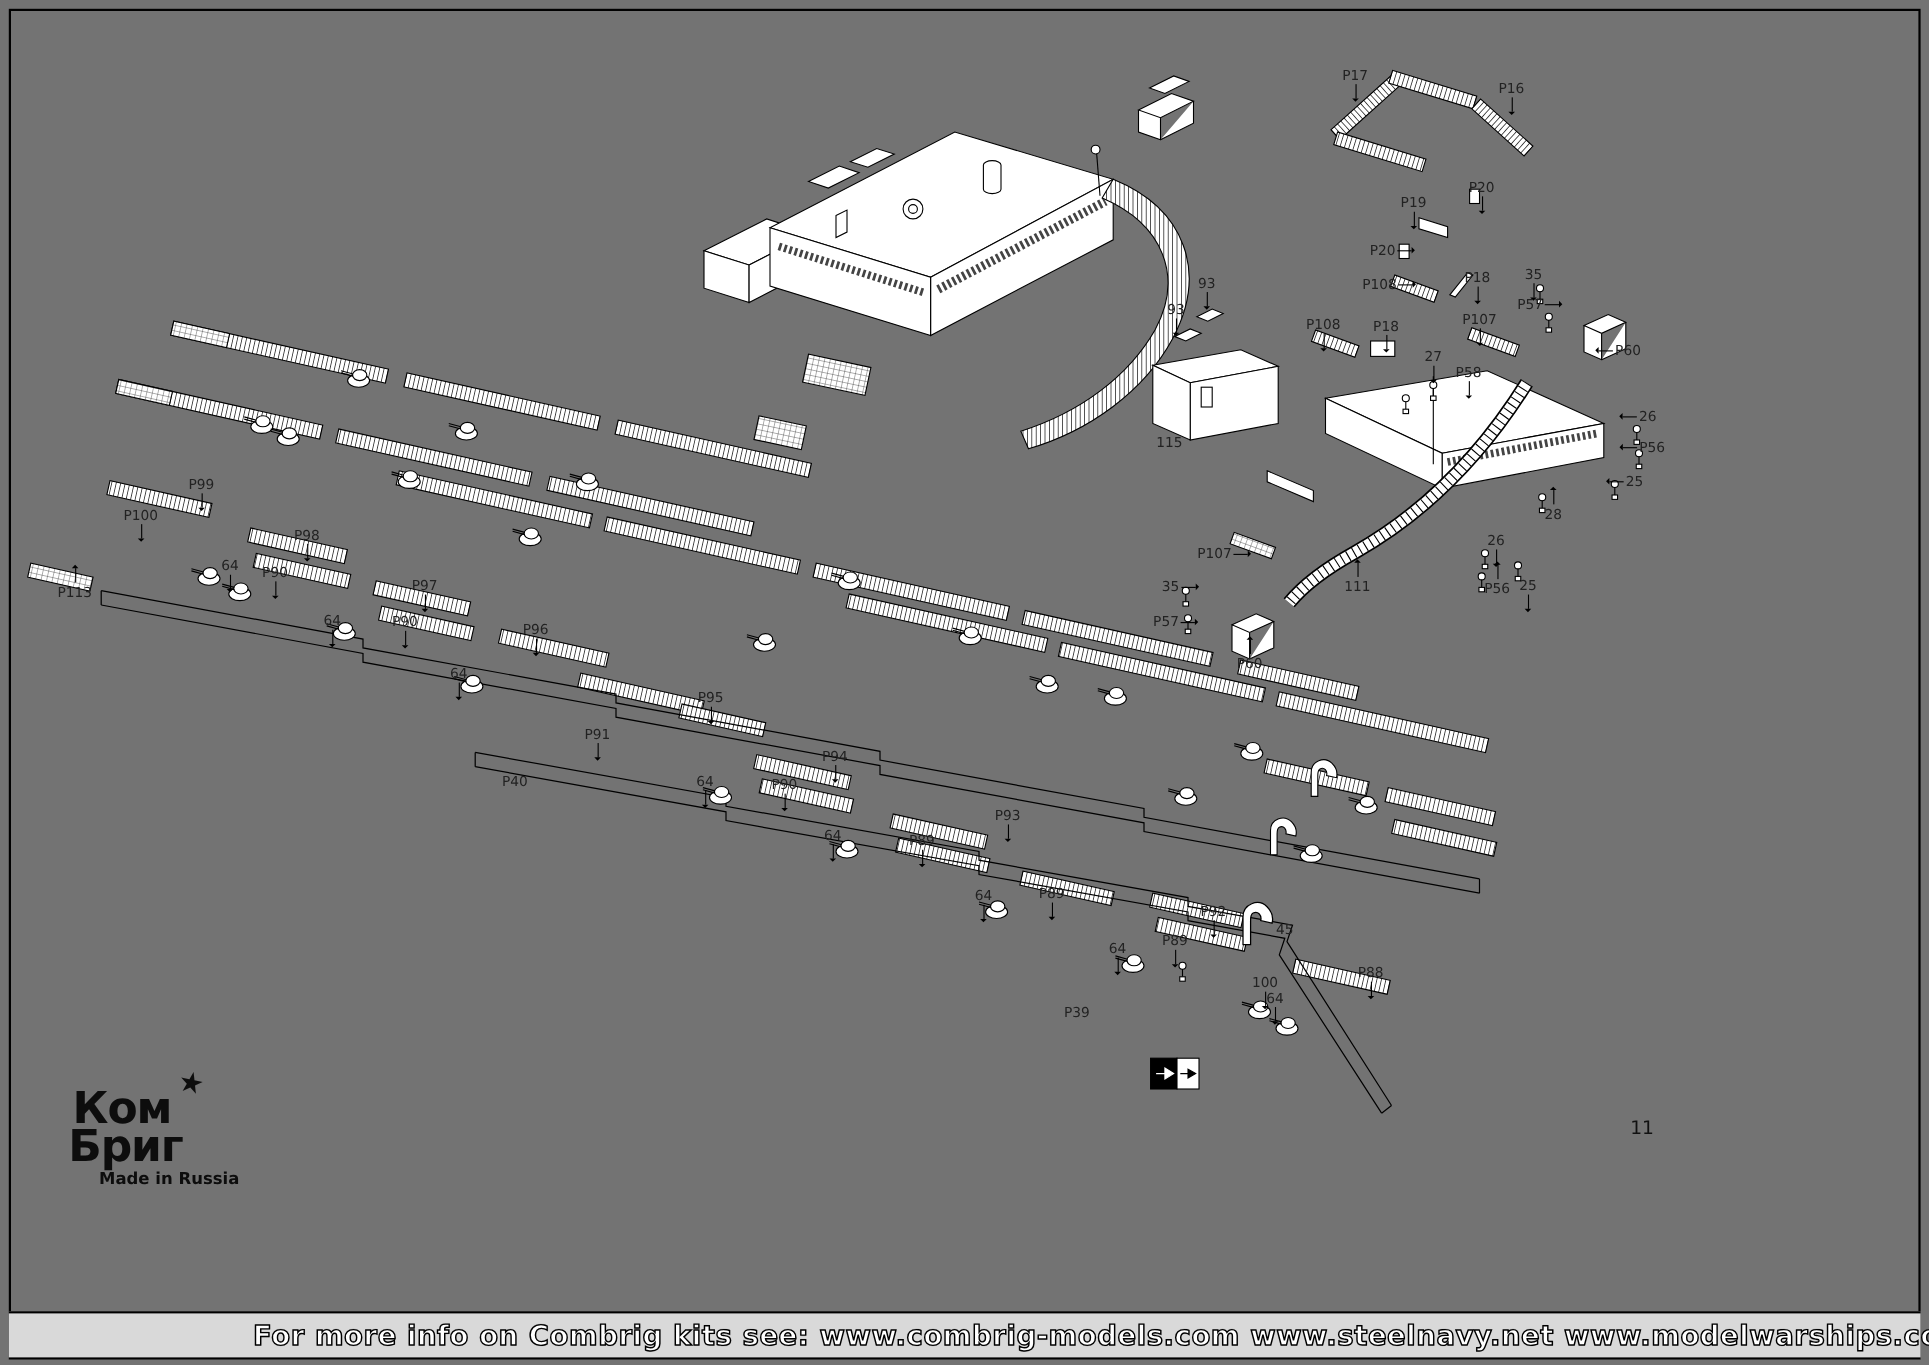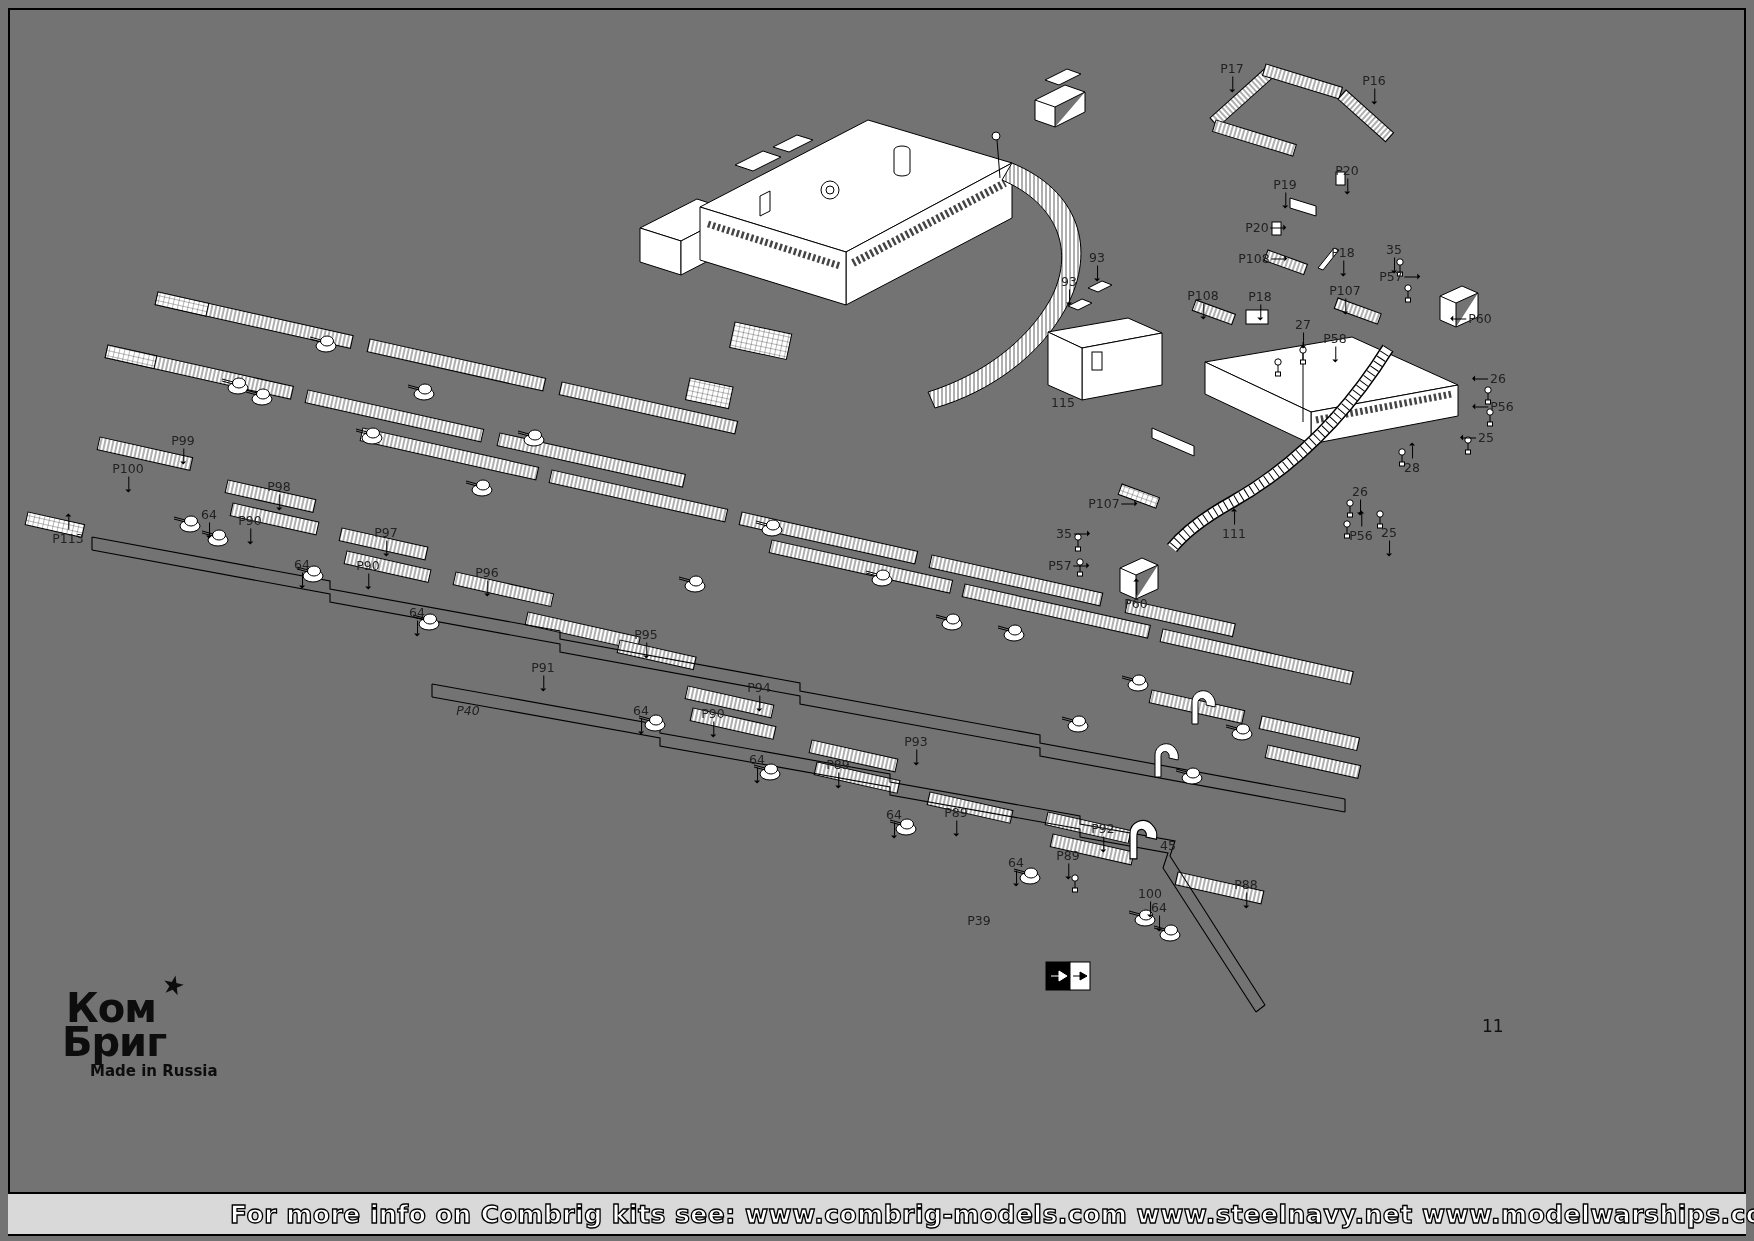--- a/index.html
+++ b/index.html
@@ -267,21 +267,21 @@
       <div class="label" style="left: 209px; top: 514px;"><span>64</span><span class="arr down"></span></div>
       <div class="label" style="left: 250px; top: 520px;"><span>P90</span><span class="arr down"></span></div>
       <div class="label" style="left: 68px; top: 538px;"><span>P113</span><span class="arr up"></span></div>
       <div class="label" style="left: 386px; top: 532px;"><span>P97</span><span class="arr down"></span></div>
       <div class="label" style="left: 302px; top: 564px;"><span>64</span><span class="arr down"></span></div>
       <div class="label" style="left: 368px; top: 565px;"><span>P90</span><span class="arr down"></span></div>
       <div class="label" style="left: 487px; top: 572px;"><span>P96</span><span class="arr down"></span></div>
       <div class="label" style="left: 417px; top: 612px;"><span>64</span><span class="arr down"></span></div>
       <div class="label" style="left: 543px; top: 667px;"><span>P91</span><span class="arr down"></span></div>
       <div class="label" style="left: 646px; top: 634px;"><span>P95</span><span class="arr down"></span></div>
-      <div class="label" style="left: 468px; top: 710px; font-style: italic;"><span>P40</span></div>
+      <div class="label" style="left: 468px; top: 710px;"><span>P40</span></div>
       <div class="label" style="left: 759px; top: 687px; text-align: center;"><span>P94</span><span class="arr down"></span></div>
       <div class="label" style="left: 641px; top: 710px;"><span>64</span><span class="arr down"></span></div>
       <div class="label" style="left: 713px; top: 713px;"><span>P90</span><span class="arr down"></span></div>
       <div class="label" style="left: 888px; top: 741px; margin-left: 28px;"><span>P93</span><span class="arr down"></span></div>
       <div class="label" style="left: 757px; top: 759px;"><span>64</span><span class="arr down"></span></div>
       <div class="label" style="left: 838px; top: 764px;"><span>P89</span><span class="arr down"></span></div>
       <div class="label" style="left: 956px; top: 812px;"><span>P89</span><span class="arr down"></span></div>
       <div class="label" style="left: 894px; top: 814px;"><span>64</span><span class="arr down"></span></div>
       <div class="label" style="left: 1103px; top: 828px;"><span>P92</span><span class="arr down"></span></div>
       <div class="label" style="left: 1168px; top: 845px;"><span>45</span></div>

